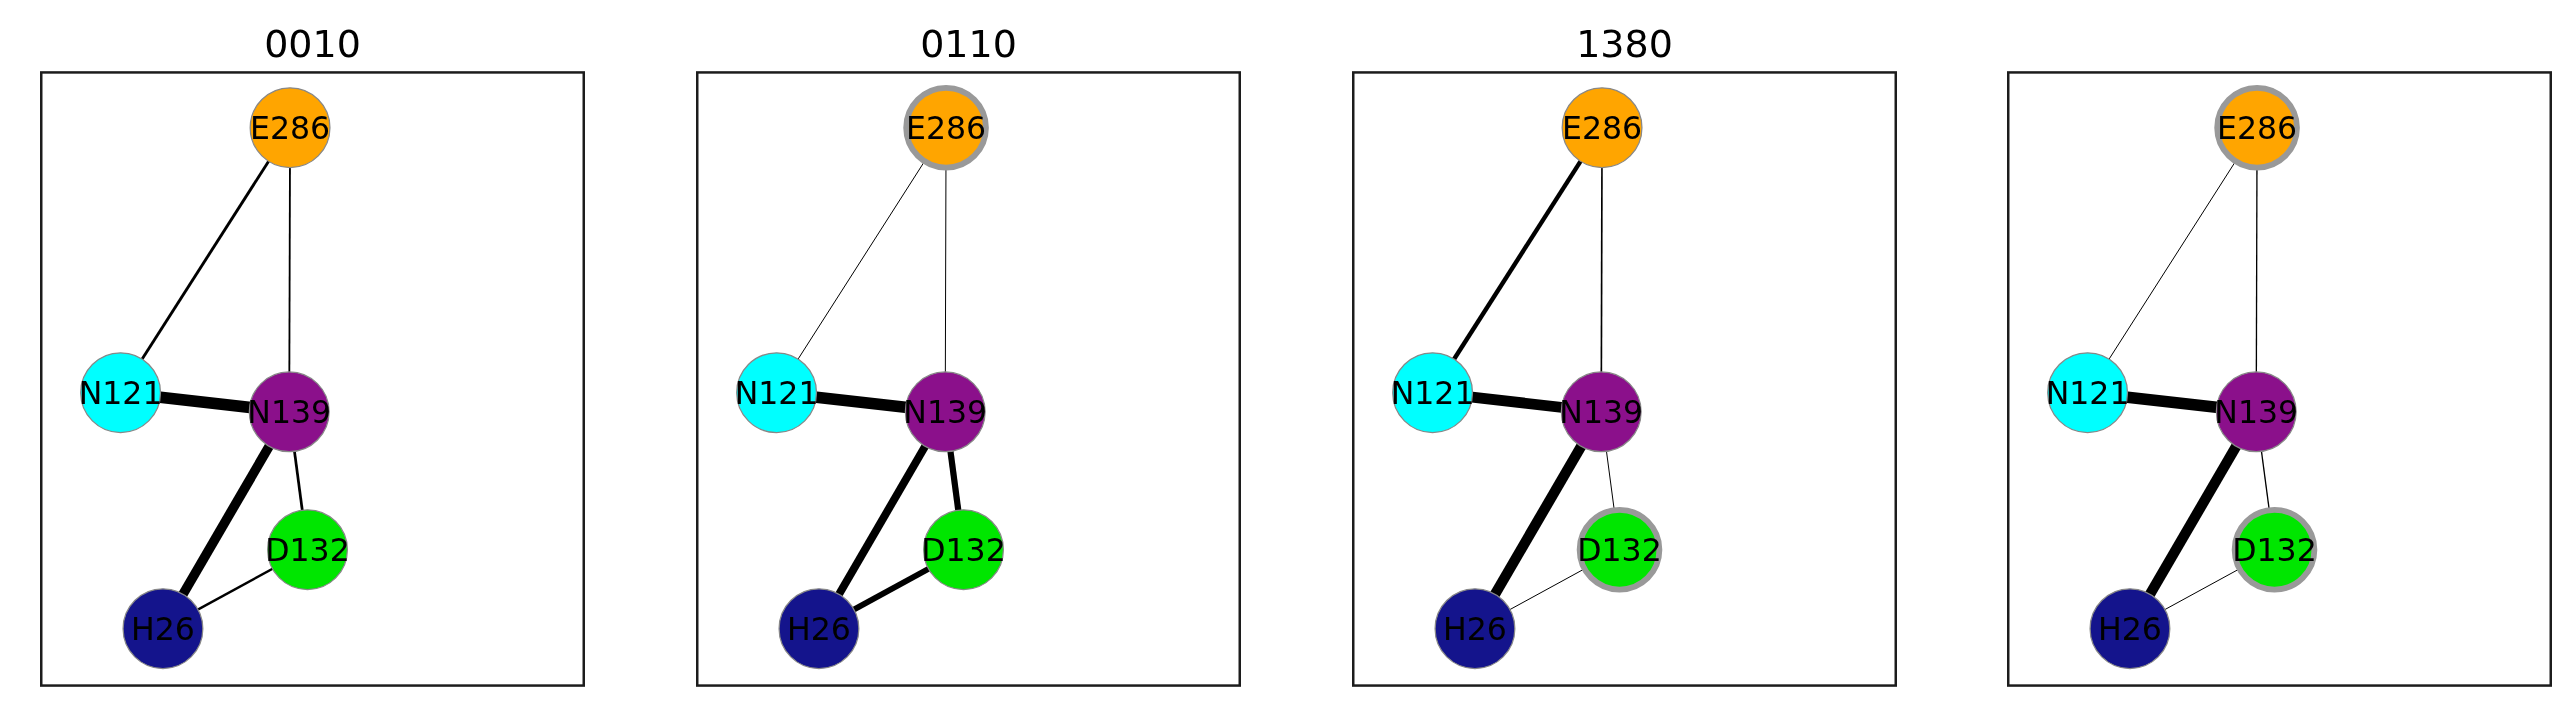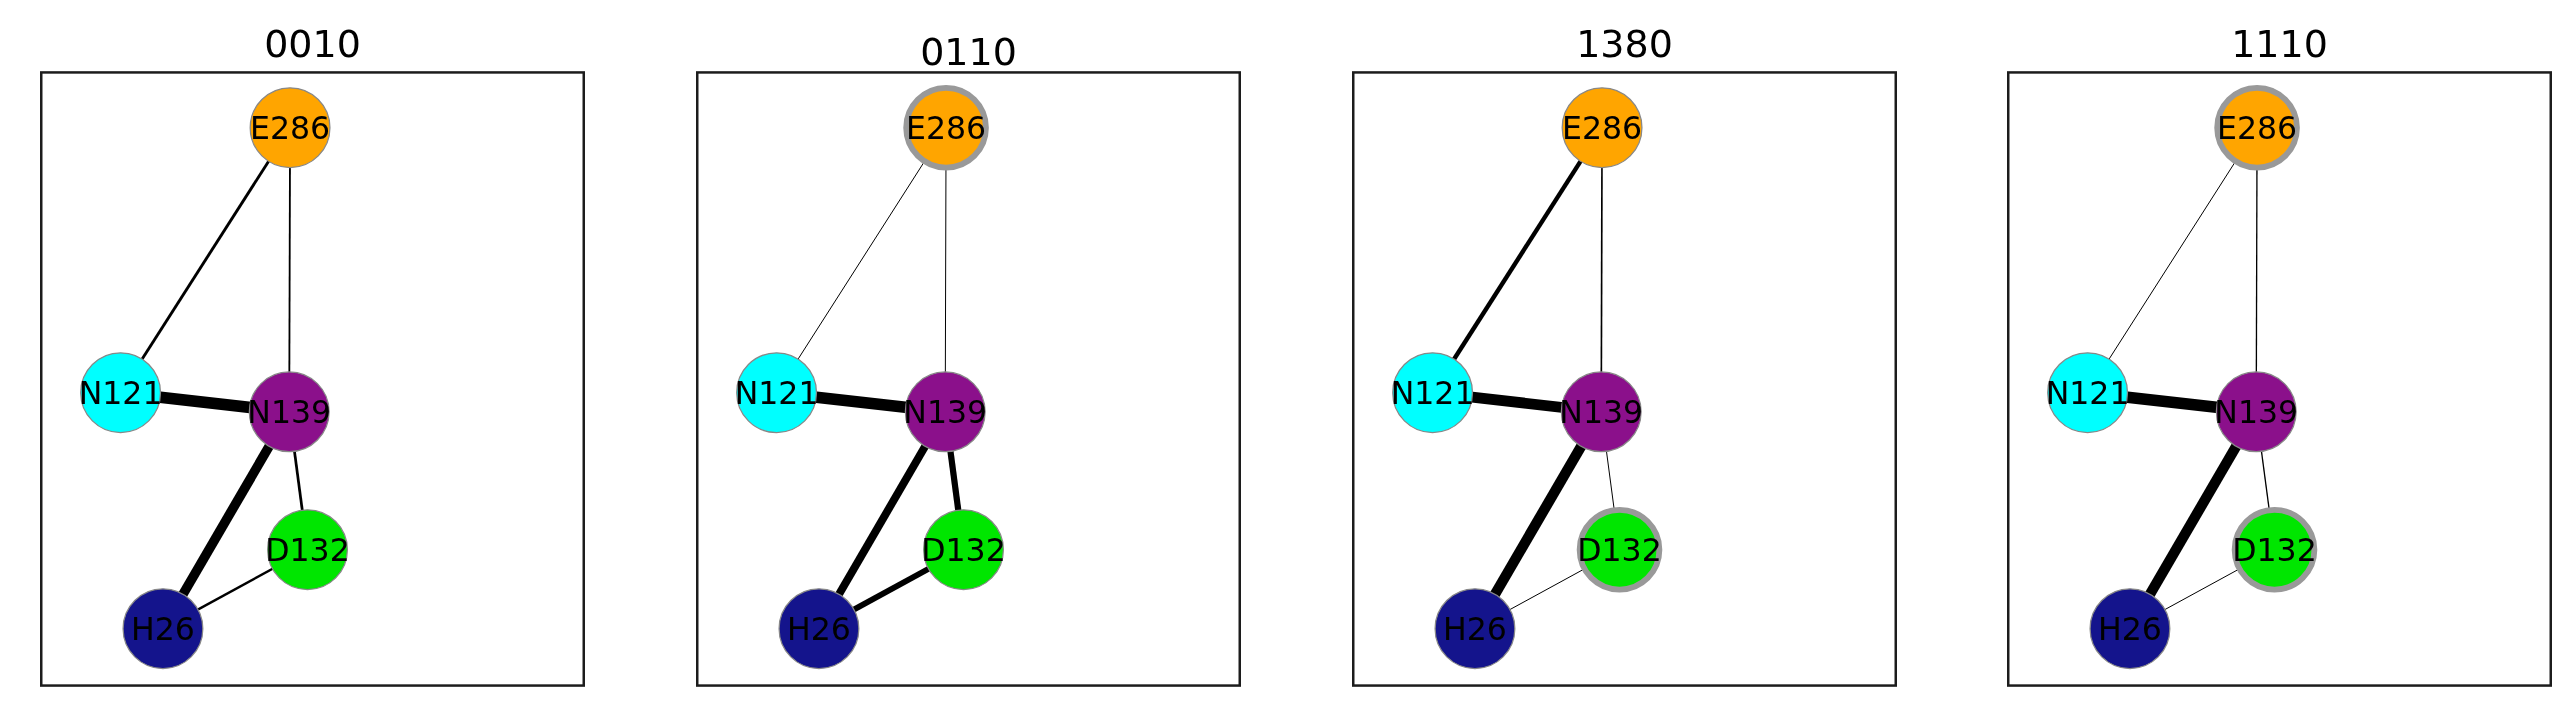--- a/index.html
+++ b/index.html
@@ -59,21 +59,21 @@
       <text x="301" y="68" class="node-label">E286</text>
       <circle cx="97" cy="387" r="48" fill="#00FFFF" stroke="#888888" stroke-width="1.5"></circle>
       <text x="97" y="387" class="node-label">N121</text>
       <circle cx="300" cy="410" r="48" fill="#8B108B" stroke="#888888" stroke-width="1.5"></circle>
       <text x="300" y="410" class="node-label">N139</text>
       <circle cx="322" cy="576" r="48" fill="#00E600" stroke="#888888" stroke-width="1.5"></circle>
       <text x="322" y="576" class="node-label">D132</text>
       <circle cx="148" cy="671" r="48" fill="#14148C" stroke="#888888" stroke-width="1.5"></circle>
       <text x="148" y="671" class="node-label">H26</text>
     </svg>
-    <div class="panel-title" style="left: 696px; top: 31px; width: 545px;">0110</div>
+    <div class="panel-title" style="left: 696px; top: 23px; width: 545px;">0110</div>
     <svg class="panel-frame" width="545" height="616" style="left: 696px; top: 71px;" viewBox="0 0 656 741">
       <rect class="frame-rect" x="1.5" y="1.5" width="653" height="738" stroke="#1c1c1c" stroke-width="3"></rect>
       <line x1="301" y1="68" x2="97" y2="387" stroke="#000000" stroke-width="1.2" stroke-linecap="butt"></line>
       <line x1="301" y1="68" x2="300" y2="410" stroke="#000000" stroke-width="1.2" stroke-linecap="butt"></line>
       <line x1="97" y1="387" x2="300" y2="410" stroke="#000000" stroke-width="14" stroke-linecap="butt"></line>
       <line x1="300" y1="410" x2="322" y2="576" stroke="#000000" stroke-width="7.5" stroke-linecap="butt"></line>
       <line x1="300" y1="410" x2="148" y2="671" stroke="#000000" stroke-width="9.5" stroke-linecap="butt"></line>
       <line x1="322" y1="576" x2="148" y2="671" stroke="#000000" stroke-width="7" stroke-linecap="butt"></line>
       <circle cx="301" cy="68" r="48" fill="#FFA500" stroke="#999999" stroke-width="7"></circle>
       <text x="301" y="68" class="node-label">E286</text>
@@ -99,21 +99,20 @@
       <text x="301" y="68" class="node-label">E286</text>
       <circle cx="97" cy="387" r="48" fill="#00FFFF" stroke="#888888" stroke-width="1.5"></circle>
       <text x="97" y="387" class="node-label">N121</text>
       <circle cx="300" cy="410" r="48" fill="#8B108B" stroke="#888888" stroke-width="1.5"></circle>
       <text x="300" y="410" class="node-label">N139</text>
       <circle cx="322" cy="576" r="48" fill="#00E600" stroke="#999999" stroke-width="7"></circle>
       <text x="322" y="576" class="node-label">D132</text>
       <circle cx="148" cy="671" r="48" fill="#14148C" stroke="#888888" stroke-width="1.5"></circle>
       <text x="148" y="671" class="node-label">H26</text>
     </svg>
-    <div class="panel-title" style="left: 2007px; top: 23px; width: 545px;">1110</div>
     <svg class="panel-frame" width="545" height="616" style="left: 2007px; top: 71px;" viewBox="0 0 656 741">
       <rect class="frame-rect" x="1.5" y="1.5" width="653" height="738" stroke="#1c1c1c" stroke-width="3"></rect>
       <line x1="301" y1="68" x2="97" y2="387" stroke="#000000" stroke-width="1.2" stroke-linecap="butt"></line>
       <line x1="301" y1="68" x2="300" y2="410" stroke="#000000" stroke-width="1.6" stroke-linecap="butt"></line>
       <line x1="97" y1="387" x2="300" y2="410" stroke="#000000" stroke-width="14" stroke-linecap="butt"></line>
       <line x1="300" y1="410" x2="322" y2="576" stroke="#000000" stroke-width="1.6" stroke-linecap="butt"></line>
       <line x1="300" y1="410" x2="148" y2="671" stroke="#000000" stroke-width="12.5" stroke-linecap="butt"></line>
       <line x1="322" y1="576" x2="148" y2="671" stroke="#000000" stroke-width="1.2" stroke-linecap="butt"></line>
       <circle cx="301" cy="68" r="48" fill="#FFA500" stroke="#999999" stroke-width="7"></circle>
       <text x="301" y="68" class="node-label">E286</text>

